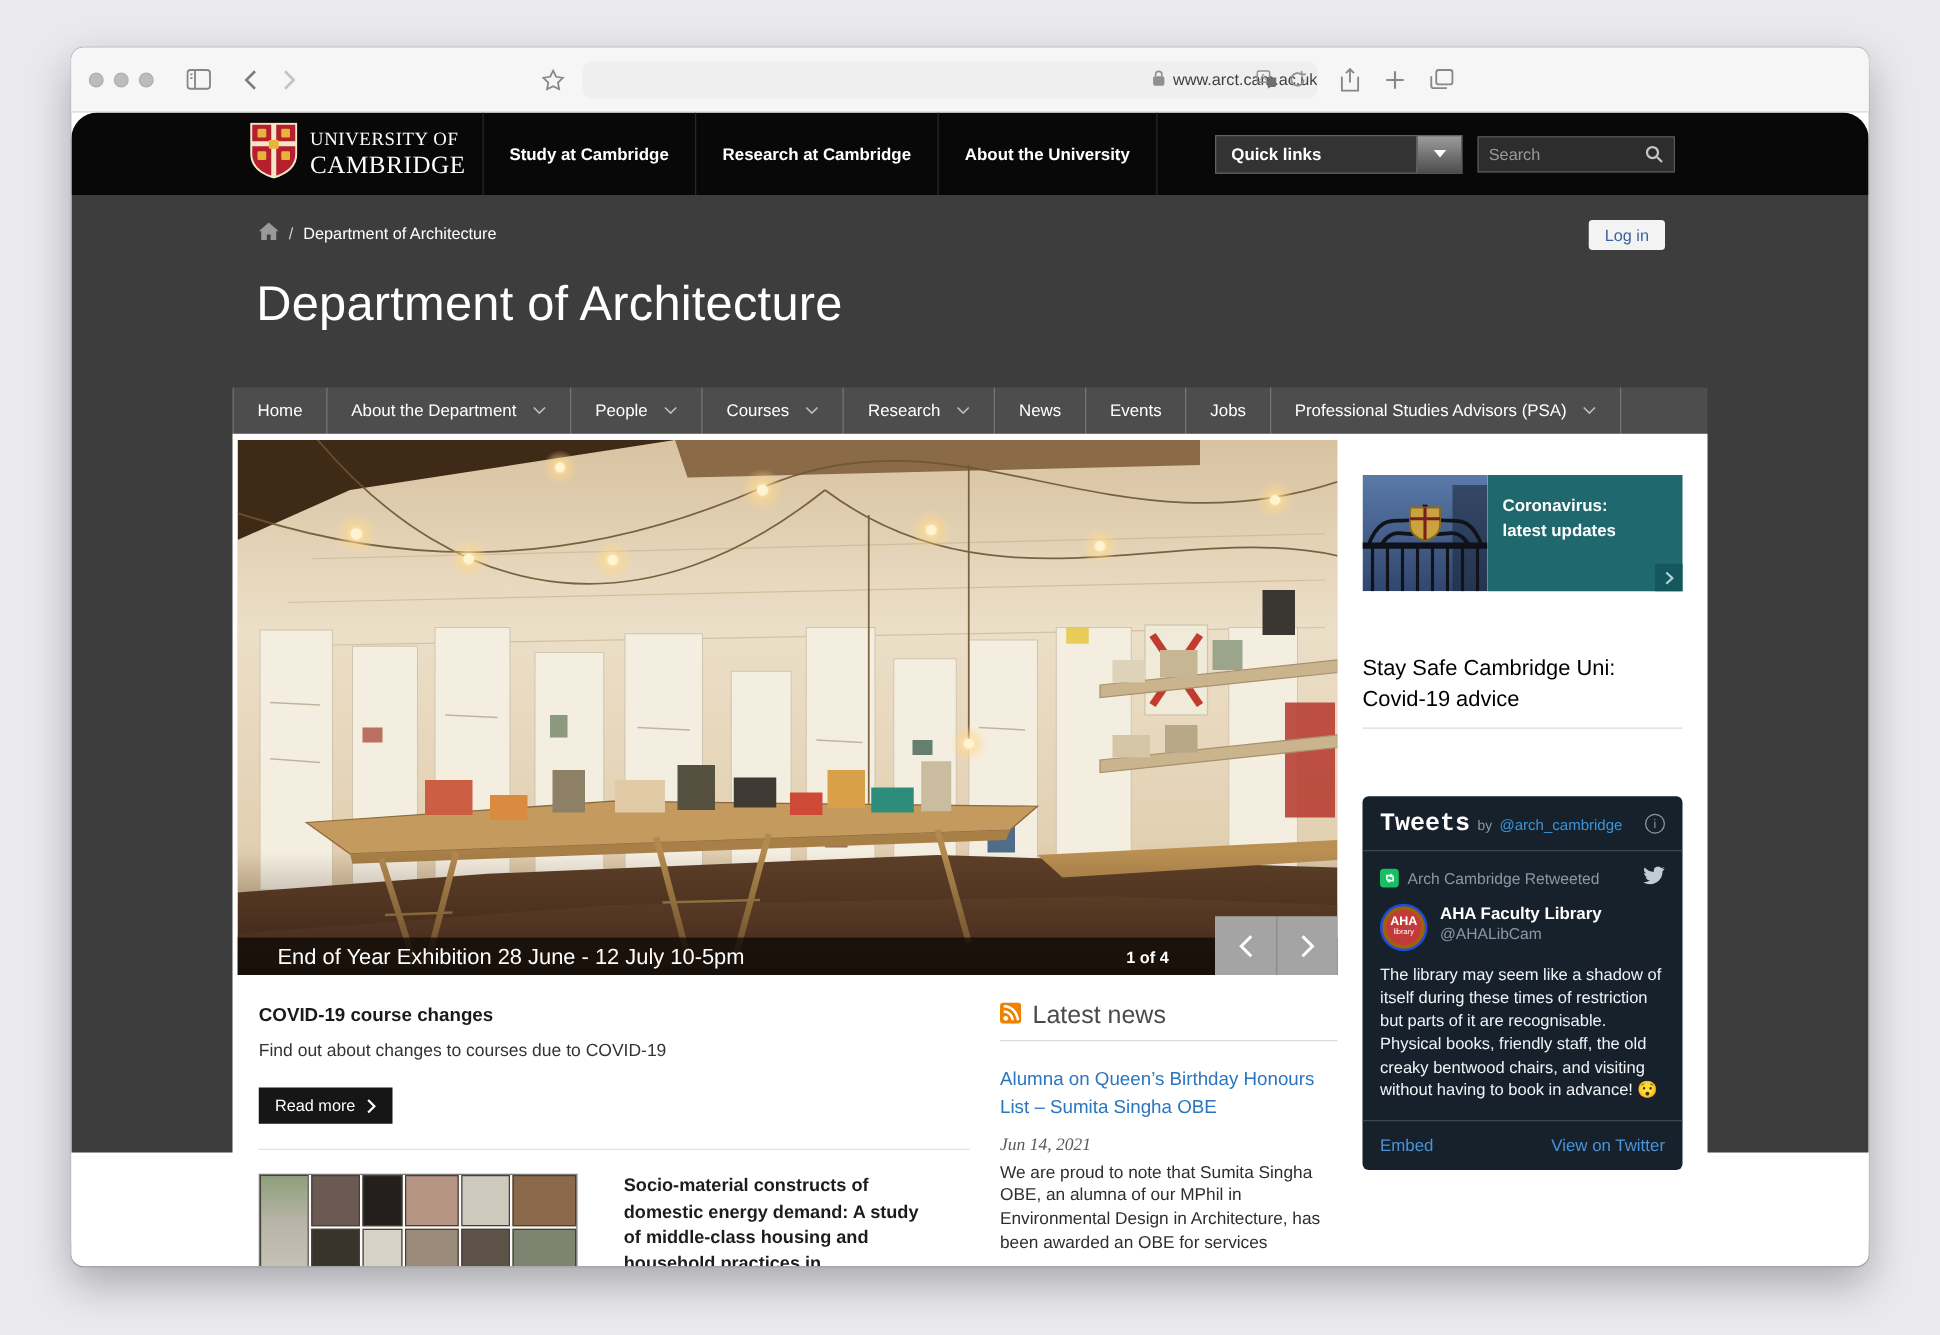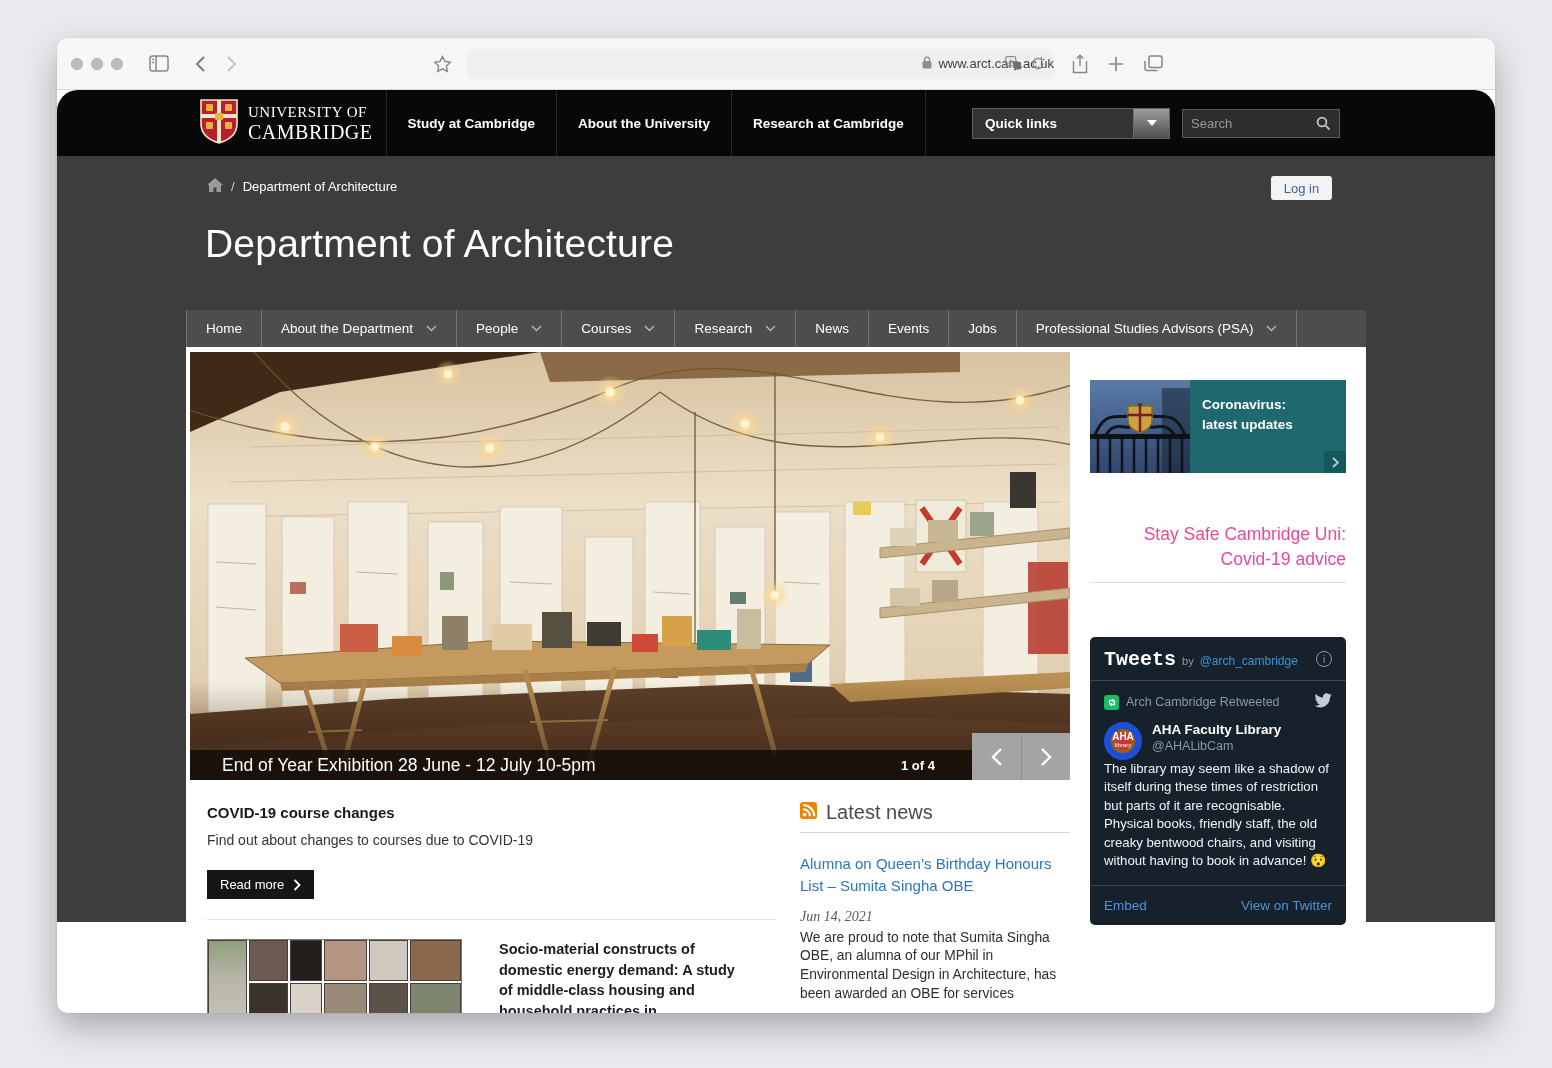--- a/index.html
+++ b/index.html
@@ -128,42 +128,42 @@
   .news-link { display:block; margin-top:20px; font-size:15px; line-height:1.45; color:#2a76c0; text-decoration:none; cursor:pointer; }
   .news-date { margin-top:12px; font-family:"Liberation Serif",serif; font-style:italic; font-size:14px; color:#5a5a5a; }
   .news-ex { margin-top:4px; font-size:13.8px; line-height:1.36; color:#2e2e2e; }
   
   .sidebar { width:256px; margin-left:20px; padding-top:28px; }
   .corona-card { display:flex; height:93px; cursor:pointer; }
   .corona-photo { width:100px; flex:none; }
   .corona-right { flex:1; background:#1e686e; position:relative; padding:15px 12px; }
   .corona-title { color:#fff; font-size:13.5px; font-weight:bold; line-height:1.5; width:120px; }
   .corona-chev { position:absolute; right:0; bottom:0; width:22px; height:22px; background:#14575d; display:flex; align-items:center; justify-content:center; }
-  .stay-link { display:block; margin-top:49px; font-size:17.5px; line-height:1.45; color:#ec4899; text-decoration:none; cursor:pointer;text-align:right; }
+  .stay-link { display:block; margin-top:49px; font-size:17.5px; line-height:1.45; color:#000000; text-decoration:none; cursor:pointer; }
   .side-hr { border:0; border-top:1px solid #dcdcdc; margin-top:9px; }
   
   .tweets { margin-top:54px; background:#17212b; border-radius:5px; overflow:hidden; }
   .tw-head { padding:11px 14px 9px; display:flex; align-items:baseline; gap:6px; border-bottom:1px solid #3d4852; }
   .tw-title { color:#fff; font-size:20px; font-weight:bold;font-family:Liberation Mono, monospace; }
   .tw-by { color:#8899a6; font-size:11px;text-align:right; }
   .tw-account { color:#3b94d9; font-size:12px; text-decoration:none; cursor:pointer; }
   .tw-info { margin-left:auto; align-self:center; width:16px; height:16px; border:1.5px solid #8899a6; border-radius:50%; color:#8899a6; font-size:10px; display:flex; align-items:center; justify-content:center; cursor:pointer; }
   .tw-body { padding:12px 14px 0; }
   .tw-rtrow { display:flex; align-items:center; gap:7px; }
   .rt-icon { width:15px; height:15px; background:#17bf63; border-radius:3px; display:flex; align-items:center; justify-content:center; }
   .tw-rtlabel { color:#8899a6; font-size:12.5px; }
   .tw-bird { margin-left:auto; }
   .tw-author { display:flex; margin-top:10px; gap:10px; }
-  .avatar { width:38px; height:38px; border-radius:50%; background:#a16207; display:flex; flex-direction:column; align-items:center; justify-content:center; flex:none; border:7px solid #1d4ed8; overflow:hidden; position:relative; }
+  .avatar { width:38px; height:38px; border-radius:50%; background:#a16207; display:flex; flex-direction:column; align-items:center; justify-content:center; flex:none; border:2px solid #1d4ed8; overflow:hidden; position:relative; }
   .avatar .inner { position:absolute; inset:3px; border-radius:50%; background:#c23a3a; display:flex; flex-direction:column; align-items:center; justify-content:center; }
   .avatar .a1 { color:#fff; font-size:10px; font-weight:bold; line-height:1; }
   .avatar .a2 { color:#fff; font-size:6px; line-height:1.2; }
   .tw-name { color:#fff; font-size:13.5px; font-weight:bold; }
   .tw-handle { color:#8899a6; font-size:12.5px; margin-top:2px; }
-  .tw-text { color:#f0f4f7; font-size:13.2px; line-height:1.4; }
+  .tw-text { margin-top:10px; color:#f0f4f7; font-size:13.2px; line-height:1.4; }
   .tw-foot { margin-top:14px; border-top:1px solid #3d4852; padding:12px 14px; display:flex; justify-content:space-between; }
   .tw-foot a { color:#4a94d9; font-size:13.5px; text-decoration:none; cursor:pointer; }
 </style>
 </head>
 <body>
 
 <div class="window">
 
   <div class="toolbar">
     <div class="dots">
@@ -256,22 +256,22 @@
             </g>
           </svg>
         </span>
         <span class="wordmark">
           <div class="l1">UNIVERSITY OF</div>
           <div class="l2">CAMBRIDGE</div>
         </span>
       </div>
       <nav class="gnav">
         <span class="gnav-item">Study at Cambridge</span>
+        <span class="gnav-item">Research at Cambridge</span>
         <span class="gnav-item">About the University</span>
-        <span class="gnav-item">Research at Cambridge</span>
       </nav>
       <div class="quicklinks">
         <span class="ql-label">Quick links</span>
         <span class="ql-arrow">
             <span class="tri-down"></span>
           </span>
       </div>
       <div class="hsearch">
         <input type="text" placeholder="Search" style="">
         <span class="mag">

